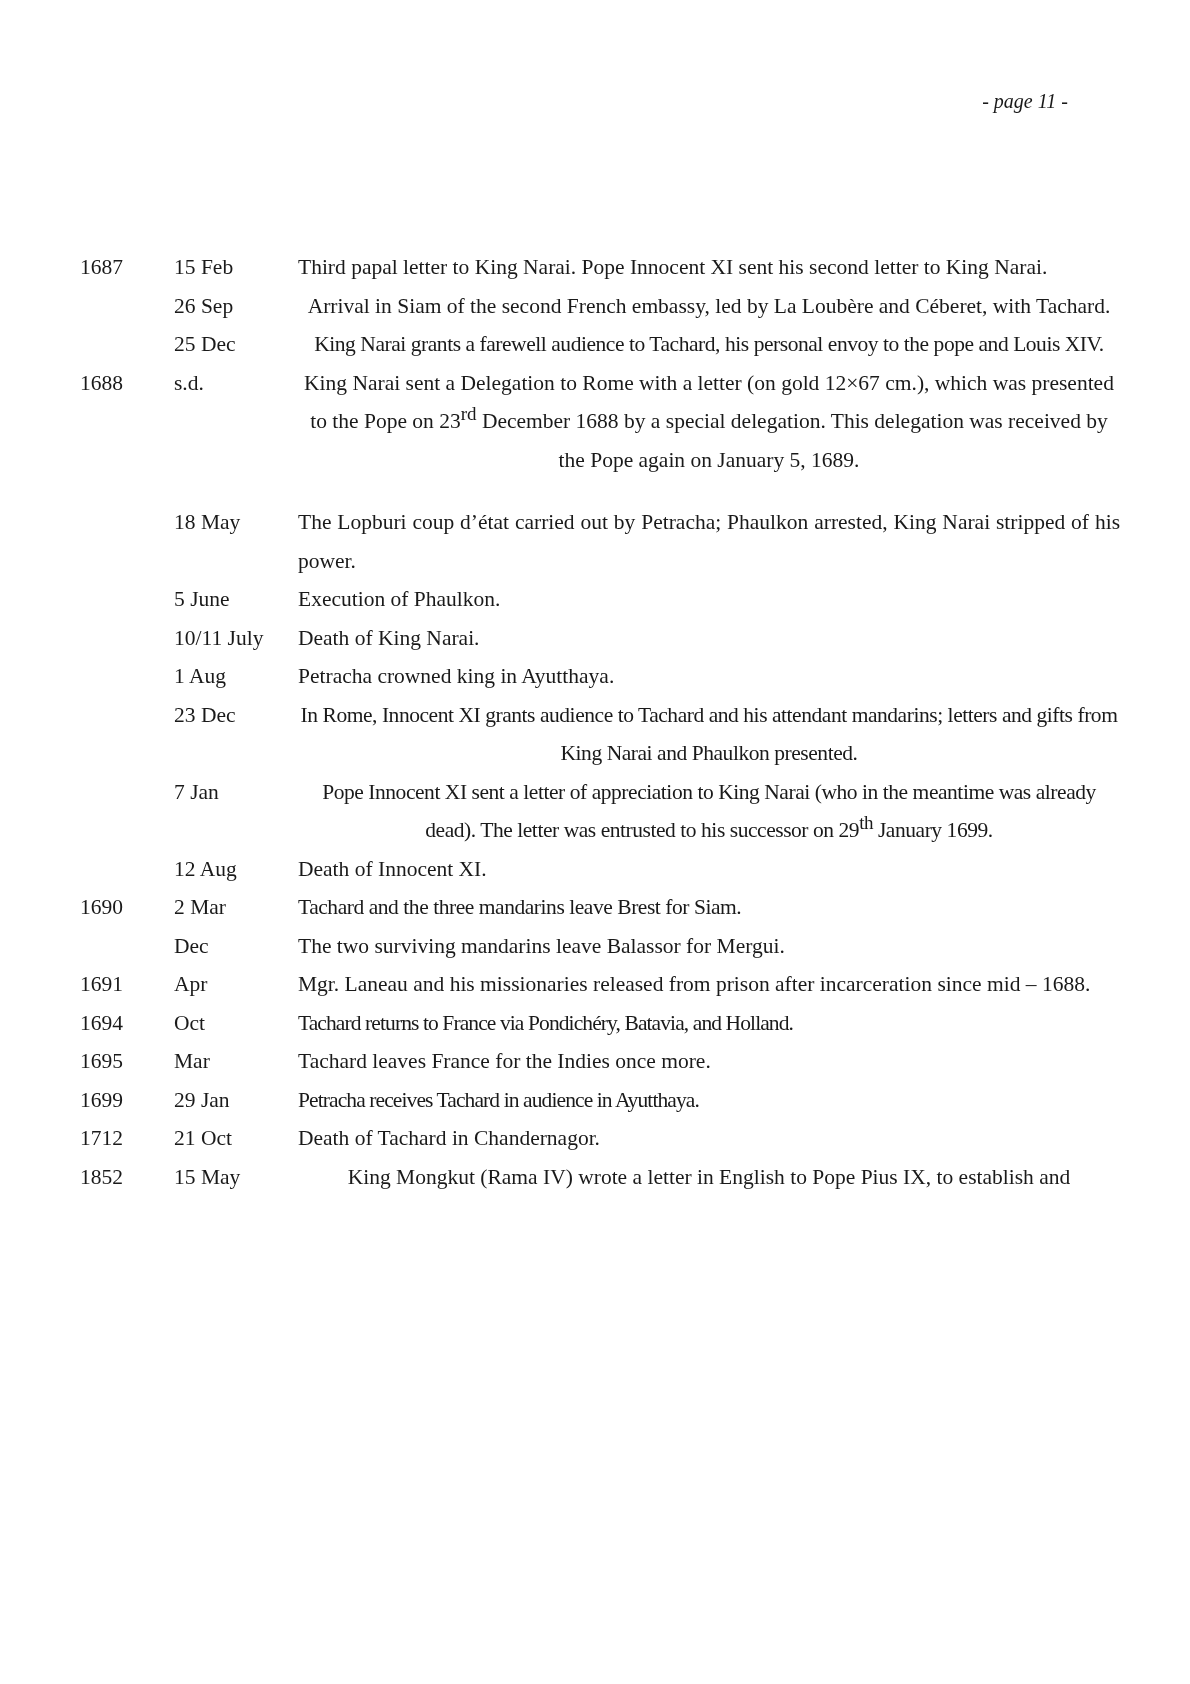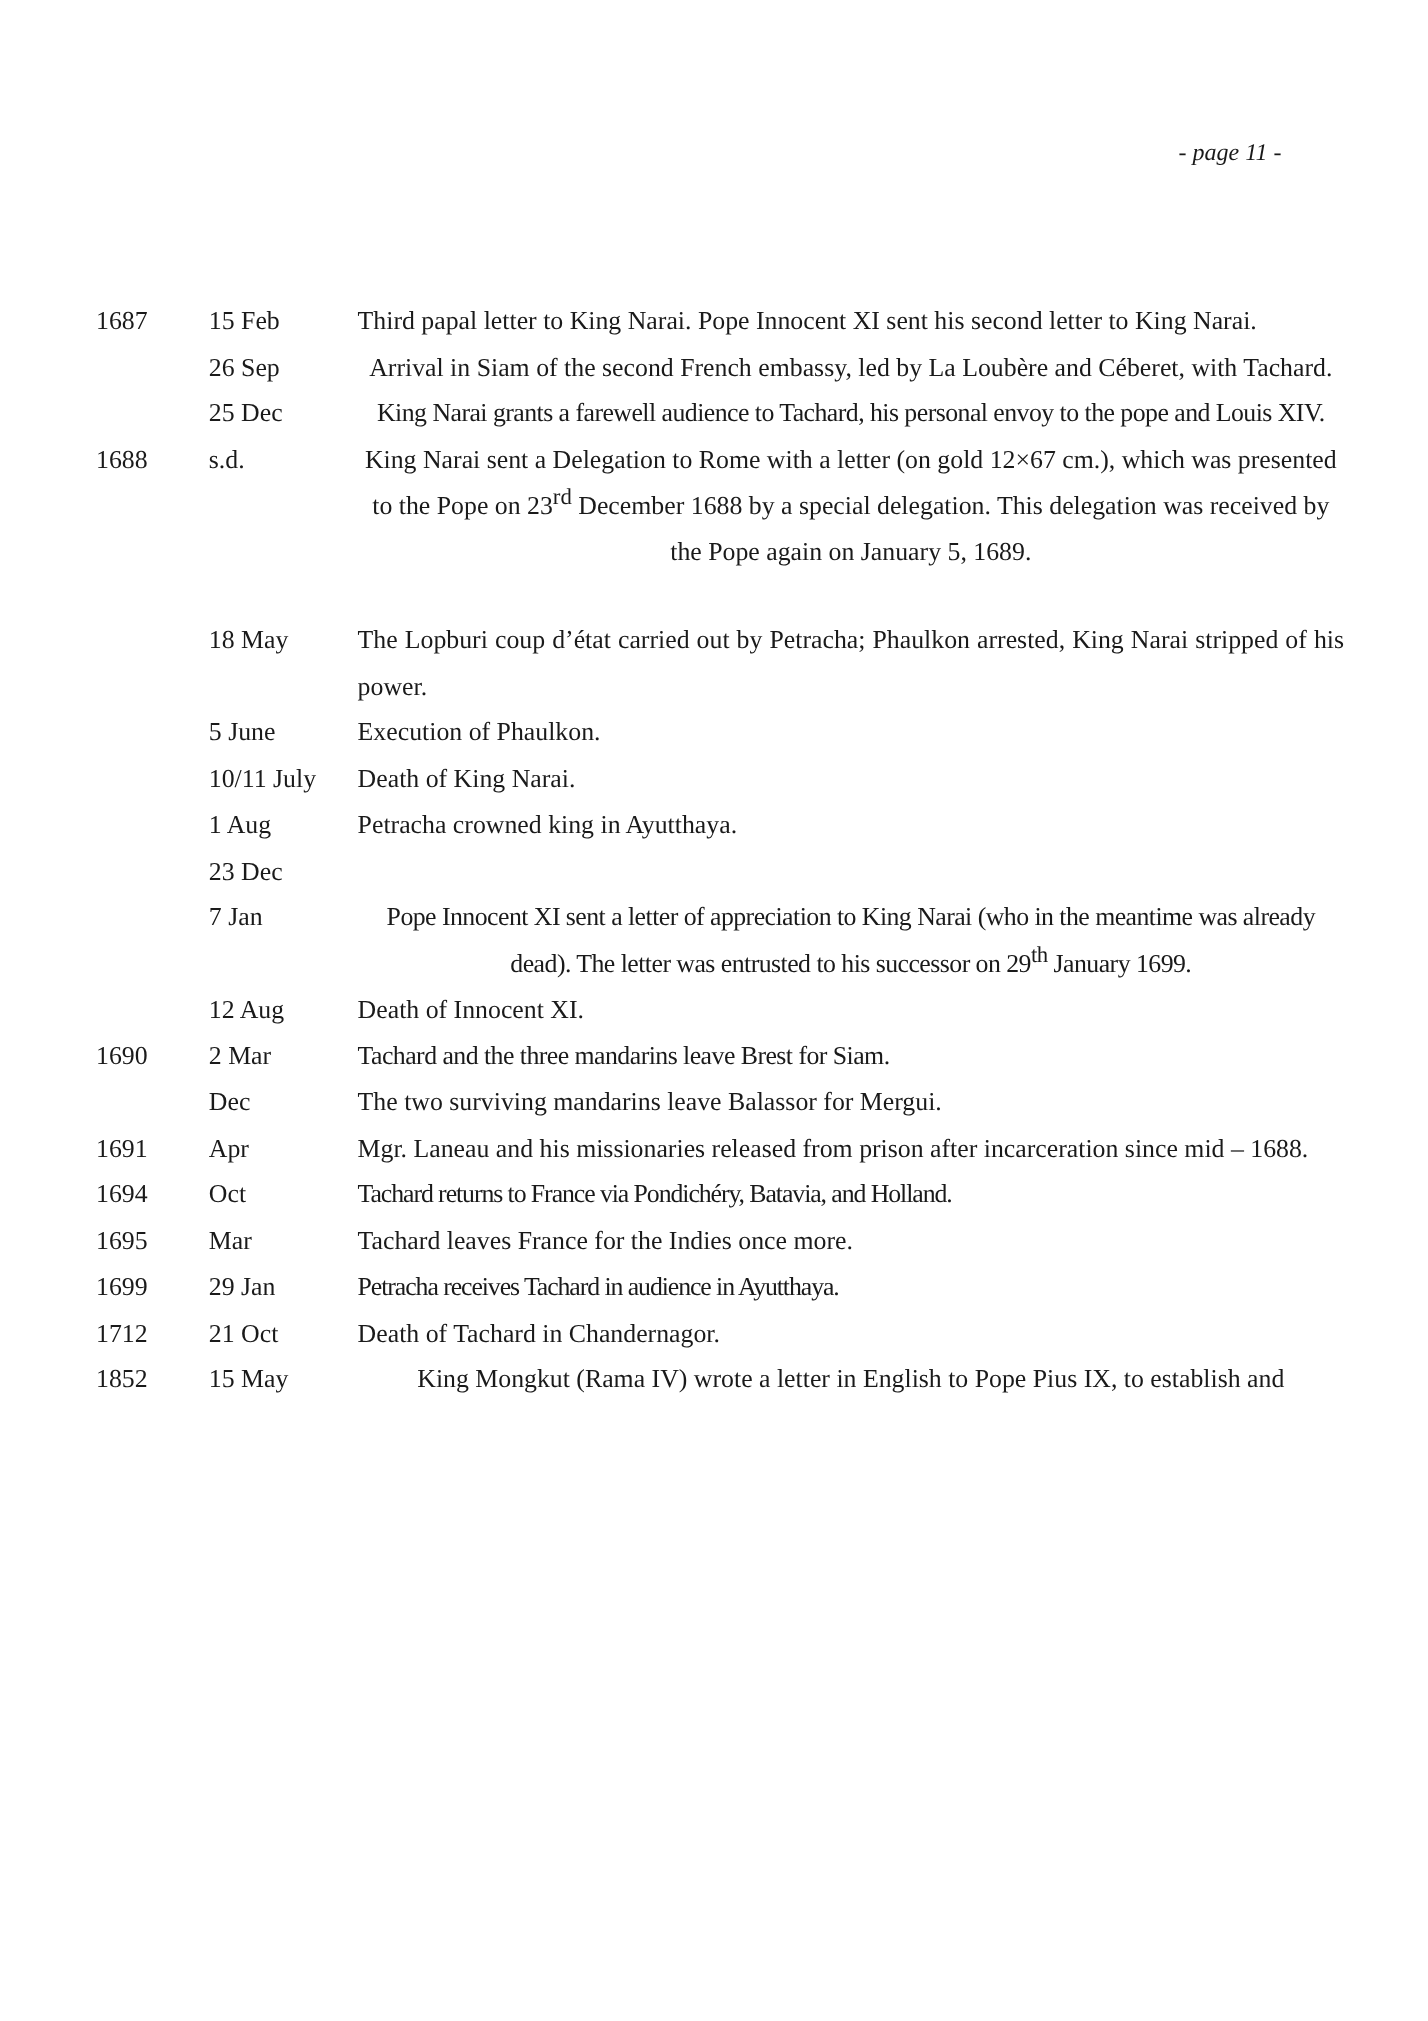--- a/index.html
+++ b/index.html
@@ -2,35 +2,35 @@
 <html><head>
 <meta charset="utf-8">
 <style>
   html, body { margin: 0; padding: 0; background: #ffffff; }
   body {
     width: 1190px; height: 1684px; position: relative; overflow: hidden;
     font-family: "Liberation Serif", "DejaVu Serif", serif;
     color: #1a1a1a;
   }
   .page-header {
-    position: absolute; top: 116px; left: 960px; width: 130px;
+    position: absolute; top: 90px; left: 960px; width: 130px;
     text-align: center; font-style: italic; font-size: 20px;
   }
   .timeline {
     position: absolute; top: 248px; left: 80px; width: 1040px;
     font-size: 21.5px; line-height: 38.5px;
   }
   .row { display: flex; align-items: flex-start; }
   .year { width: 94px; flex: 0 0 94px; }
   .date { width: 124px; flex: 0 0 124px; }
   .desc { flex: 1 1 auto; text-align: justify; }
   .desc.left { text-align: center; }
   .desc.cond { letter-spacing: -0.45px; }
   .desc.tight { letter-spacing: -0.9px; }
-  .row.gap-after { margin-bottom: 35px; }
+  .row.gap-after { margin-bottom: 24px; }
   sup { font-size: 19px; line-height: 0; vertical-align: 8px; }
 </style>
 </head>
 <body>
 
 <div class="page-header">- page 11 -</div>
 
 <div class="timeline">
 
   <div class="row">
@@ -77,20 +77,21 @@
 
   <div class="row">
     <div class="year"></div>
     <div class="date">1 Aug</div>
     <div class="desc">Petracha crowned king in Ayutthaya.</div>
   </div>
 
   <div class="row">
     <div class="year"></div>
     <div class="date">23 Dec</div>
+    <div class="desc left cond">In Rome, Innocent XI grants audience to Tachard and his attendant mandarins; letters and gifts from King Narai and Phaulkon presented.</div>
   </div>
 
 
   <div class="row">
     <div class="year"></div>
     <div class="date">7 Jan</div>
     <div class="desc left cond"><span>Pope Innocent XI sent a letter of appreciation to King Narai (who in the meantime was already dead).  The letter was entrusted to his successor on 29</span><sup>th</sup><span> January 1699.</span></div>
   </div>
 
   <div class="row">

